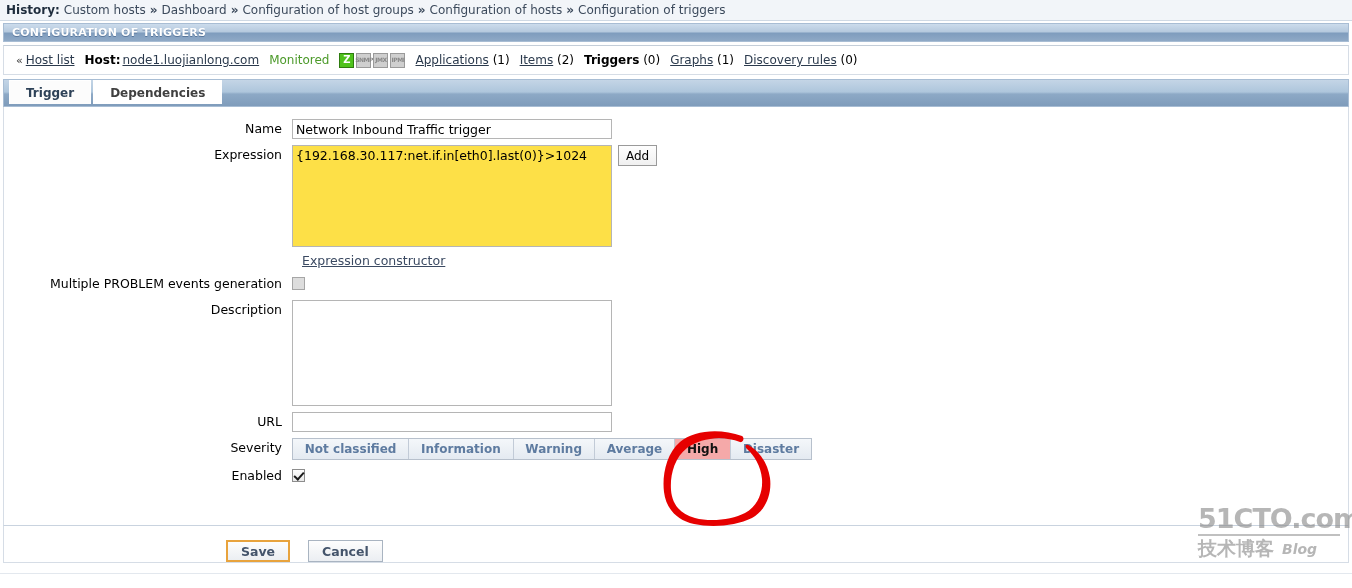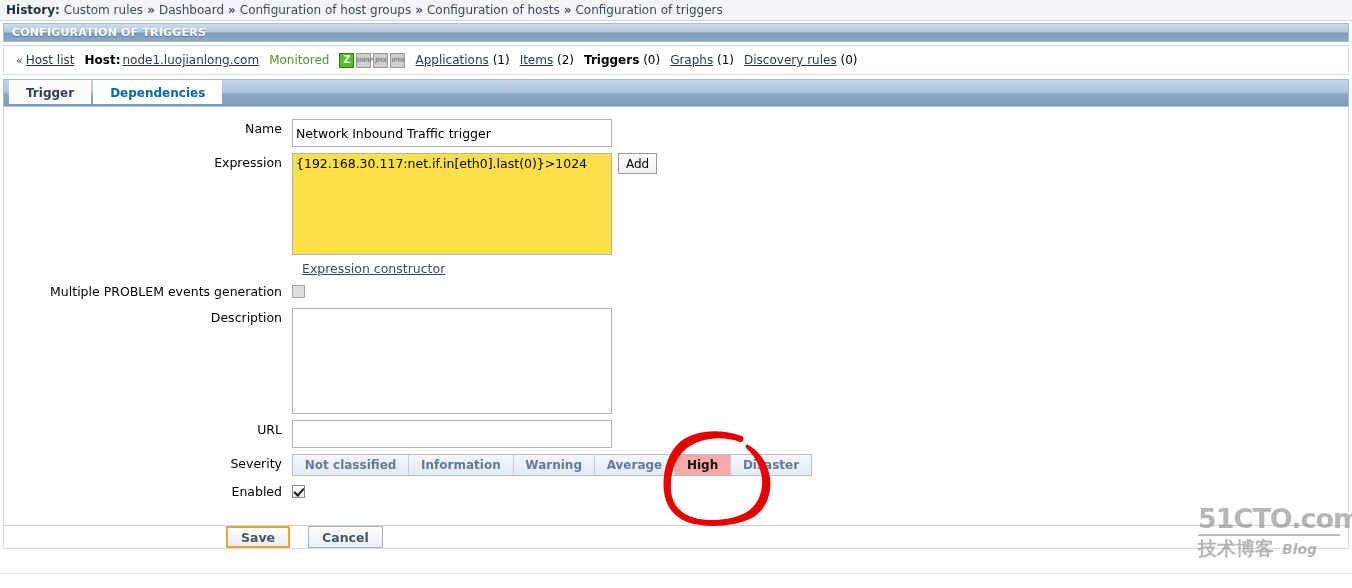--- a/index.html
+++ b/index.html
@@ -127,21 +127,21 @@
     padding-left: 5px;
     position: relative;
   }
   .tab {
     height: 24px;
     padding: 0 16px;
     display: flex;
     align-items: center;
     font-size: 12px;
     font-weight: bold;
-    color: #0369a1;
+    color: #404040;
     background: #ffffff;
     border: 1px solid #ffffff;
     border-bottom: none;
     box-sizing: border-box;
     margin-right: 2px;
     cursor: pointer;
   }
   .tab.selected {
     color: #2e4258;
     background: #fcfcfc;
@@ -169,21 +169,21 @@
     padding-right: 10px;
     box-sizing: border-box;
     font-size: 12.5px;
     color: #000000;
     line-height: 20px;
   }
   .form-field { display: flex; align-items: flex-start; }
 
   input.txt {
     width: 320px;
-    height: 28px;
+    height: 20px;
     border: 1px solid #b5b5b5;
     font-family: "DejaVu Sans", "Liberation Sans", sans-serif;
     font-size: 12.5px;
     color: #000;
     padding: 0 3px;
     box-sizing: border-box;
     background: #ffffff;
   }
   textarea.expr {
     width: 320px;
@@ -289,21 +289,21 @@
   }
   .sev-btn:last-child { border-right: none; }
   .sev-btn.selected {
     background: #f5a9a9;
     color: #111111;
   }
 
   
   .footer-bar {
     margin: 0 3px;
-    height: 24px;
+    height: 38px;
     border: 1px solid #d6dde6;
     border-top: 1px solid #c9d3df;
     background: #ffffff;
     box-sizing: border-box;
     display: flex;
     align-items: flex-end;
     padding-left: 222px;
   }
   .btn-form {
     height: 22px;
@@ -386,21 +386,21 @@
     height: 14px;
     background: #ffffff;
     border-top: 1px solid #e3e8ee;
   }
 </style>
 </head>
 <body>
 
 <div class="history-bar">
   <span class="history-label">History:</span>
-  <a href="#">Custom rules</a>
+  <a href="#">Custom hosts</a>
   <span class="history-sep">»</span>
   <a href="#">Dashboard</a>
   <span class="history-sep">»</span>
   <a href="#">Configuration of host groups</a>
   <span class="history-sep">»</span>
   <a href="#">Configuration of hosts</a>
   <span class="history-sep">»</span>
   <a href="#">Configuration of triggers</a>
 </div>
 

